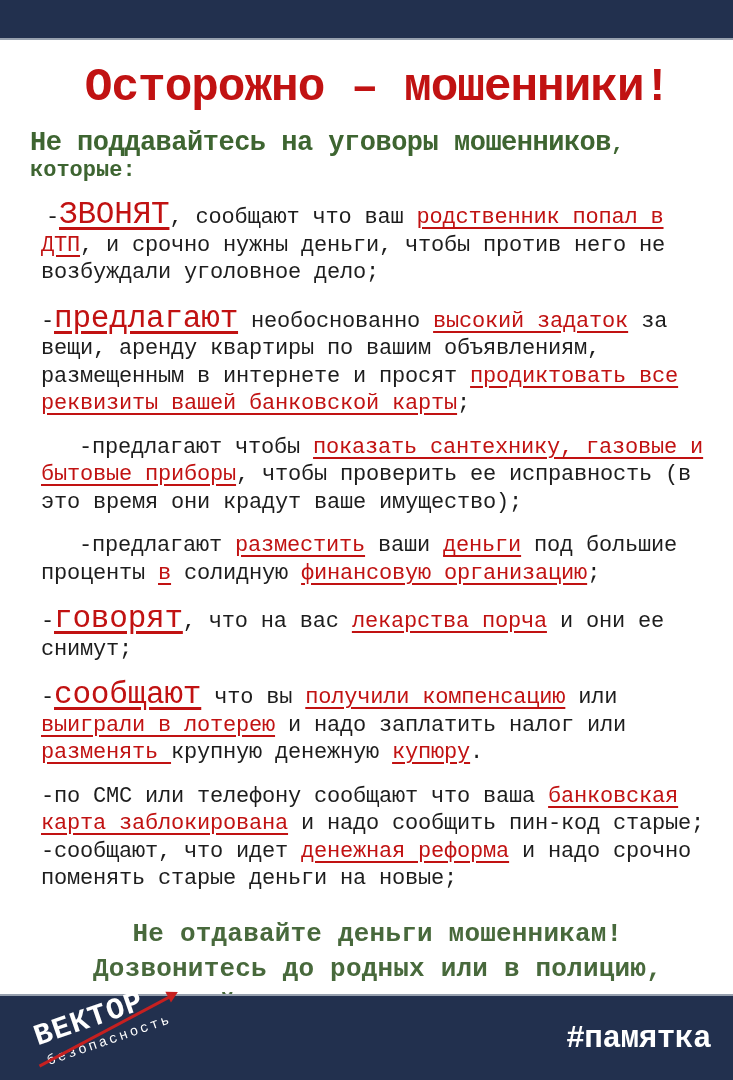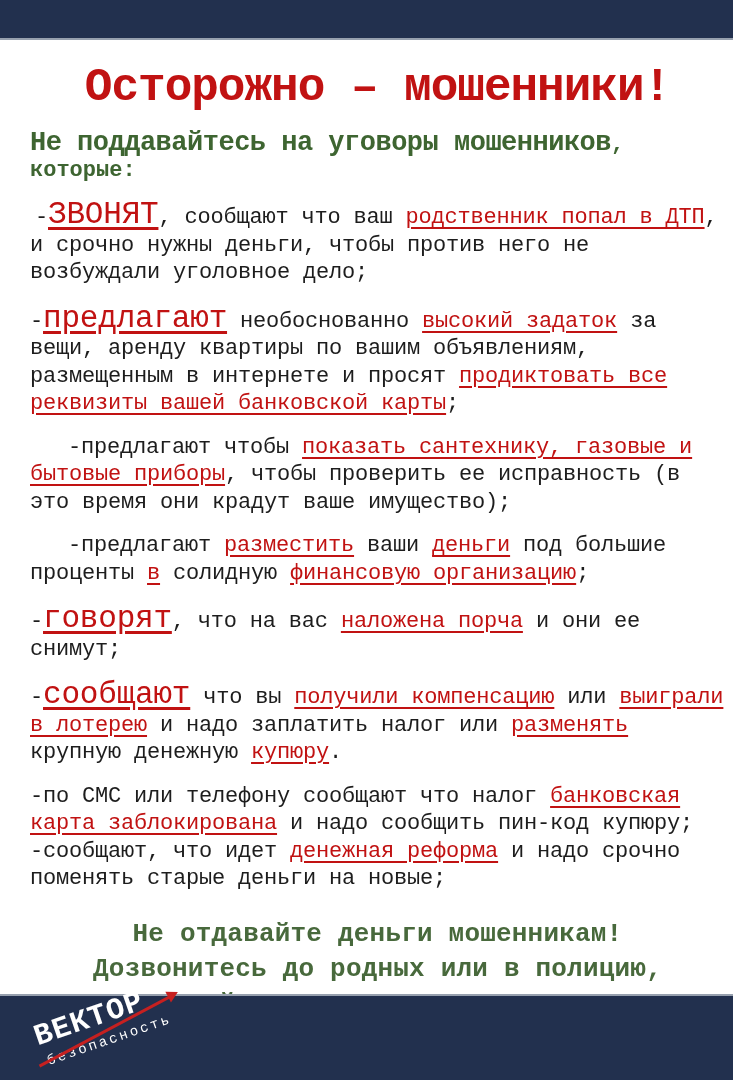--- a/index.html
+++ b/index.html
@@ -26,21 +26,21 @@
     font-size: 46px;
     font-weight: bold;
     text-align: center;
     margin: 10px 0 14px 0;
     letter-spacing: -1px;
   }
   .subtitle { margin: 0 0 16px 0; color: #3e6531; }
   .subtitle-bold { font-weight: bold; font-size: 27px; letter-spacing: -0.5px; }
   .subtitle-rest { font-size: 22px; font-weight: bold; }
   .para {
-    margin: 0 0 16px 0;
+    margin: 0 0 16px 11px;
     font-size: 22px;
     line-height: 1.25;
     color: #1d1d1d;
     letter-spacing: -0.2px;
   }
   .para.indent-large { text-indent: 38px; }
   .para.indent-small { text-indent: 5px; }
   .para.tight { margin-bottom: 0; }
   .seg-red {
     color: #c11212;
@@ -125,33 +125,34 @@
   <div class="content">
     <h1 class="title">Осторожно – мошенники!</h1>
 
     <p class="subtitle"><span class="subtitle-bold">Не поддавайтесь на уговоры мошенников</span><span class="subtitle-rest">, которые:</span></p>
 
     <div class="paragraphs">
         <p class="para indent-small"><span class="seg-plain">-</span><span class="seg-red-big">ЗВОНЯТ</span><span class="seg-plain">, сообщают что ваш </span><span class="seg-red">родственник попал в ДТП</span><span class="seg-plain">, и срочно нужны деньги, чтобы против него не возбуждали уголовное дело;</span></p>
         <p class="para"><span class="seg-plain">-</span><span class="seg-red-big">предлагают</span><span class="seg-plain"> необоснованно </span><span class="seg-red">высокий задаток</span><span class="seg-plain"> за вещи, аренду квартиры по вашим объявлениям, размещенным в интернете и просят </span><span class="seg-red">продиктовать все реквизиты вашей банковской карты</span><span class="seg-plain">;</span></p>
         <p class="para indent-large"><span class="seg-plain">-предлагают чтобы </span><span class="seg-red">показать сантехнику, газовые и бытовые приборы</span><span class="seg-plain">, чтобы проверить ее исправность (в это время они крадут ваше имущество);</span></p>
         <p class="para indent-large"><span class="seg-plain">-предлагают </span><span class="seg-red">разместить</span><span class="seg-plain"> ваши </span><span class="seg-red">деньги</span><span class="seg-plain"> под большие проценты </span><span class="seg-red">в</span><span class="seg-plain"> солидную </span><span class="seg-red">финансовую организацию</span><span class="seg-plain">;</span></p>
-        <p class="para"><span class="seg-plain">-</span><span class="seg-red-big">говорят</span><span class="seg-plain">, что на вас </span><span class="seg-red">наложена порча</span><span class="seg-plain"> и они ее снимут;</span></p>
+        <p class="para"><span class="seg-plain">-</span><span class="seg-red-big">говорят</span><span class="seg-plain">, что на вас </span><span class="seg-red">лекарства порча</span><span class="seg-plain"> и они ее снимут;</span></p>
         <p class="para"><span class="seg-plain">-</span><span class="seg-red-big">сообщают</span><span class="seg-plain"> что вы </span><span class="seg-red">получили компенсацию</span><span class="seg-plain"> или </span><span class="seg-red">выиграли в лотерею</span><span class="seg-plain"> и надо заплатить налог или </span><span class="seg-red">разменять </span><span class="seg-plain">крупную денежную </span><span class="seg-red">купюру</span><span class="seg-plain">.</span></p>
-        <p class="para tight"><span class="seg-plain">-по СМС или телефону сообщают что налог </span><span class="seg-red">банковская карта заблокирована</span><span class="seg-plain"> и надо сообщить пин-код купюру;</span></p>
+        <p class="para tight"><span class="seg-plain">-по СМС или телефону сообщают что ваша </span><span class="seg-red">банковская карта заблокирована</span><span class="seg-plain"> и надо сообщить пин-код старые;</span></p>
         <p class="para"><span class="seg-plain">-сообщают, что идет </span><span class="seg-red">денежная реформа</span><span class="seg-plain"> и надо срочно поменять старые деньги на новые;</span></p>
       </div>
 
     <div class="warning">
       <div class="warning-line">Не отдавайте деньги мошенникам!</div>
       <div class="warning-line">Дозвонитесь до родных или в полицию,</div>
       <div class="warning-line">посоветуйтесь с соседями, знакомыми!</div>
     </div>
   </div>
 
   <div class="bottom-bar">
     <div class="logo">
       <div class="logo-top">ВЕКТОР</div>
       <div class="logo-arrow"></div>
       <div class="logo-bottom">безопасность</div>
     </div>
+    <div class="hashtag">#памятка</div>
   </div>
 </div>
 
 </body></html>

